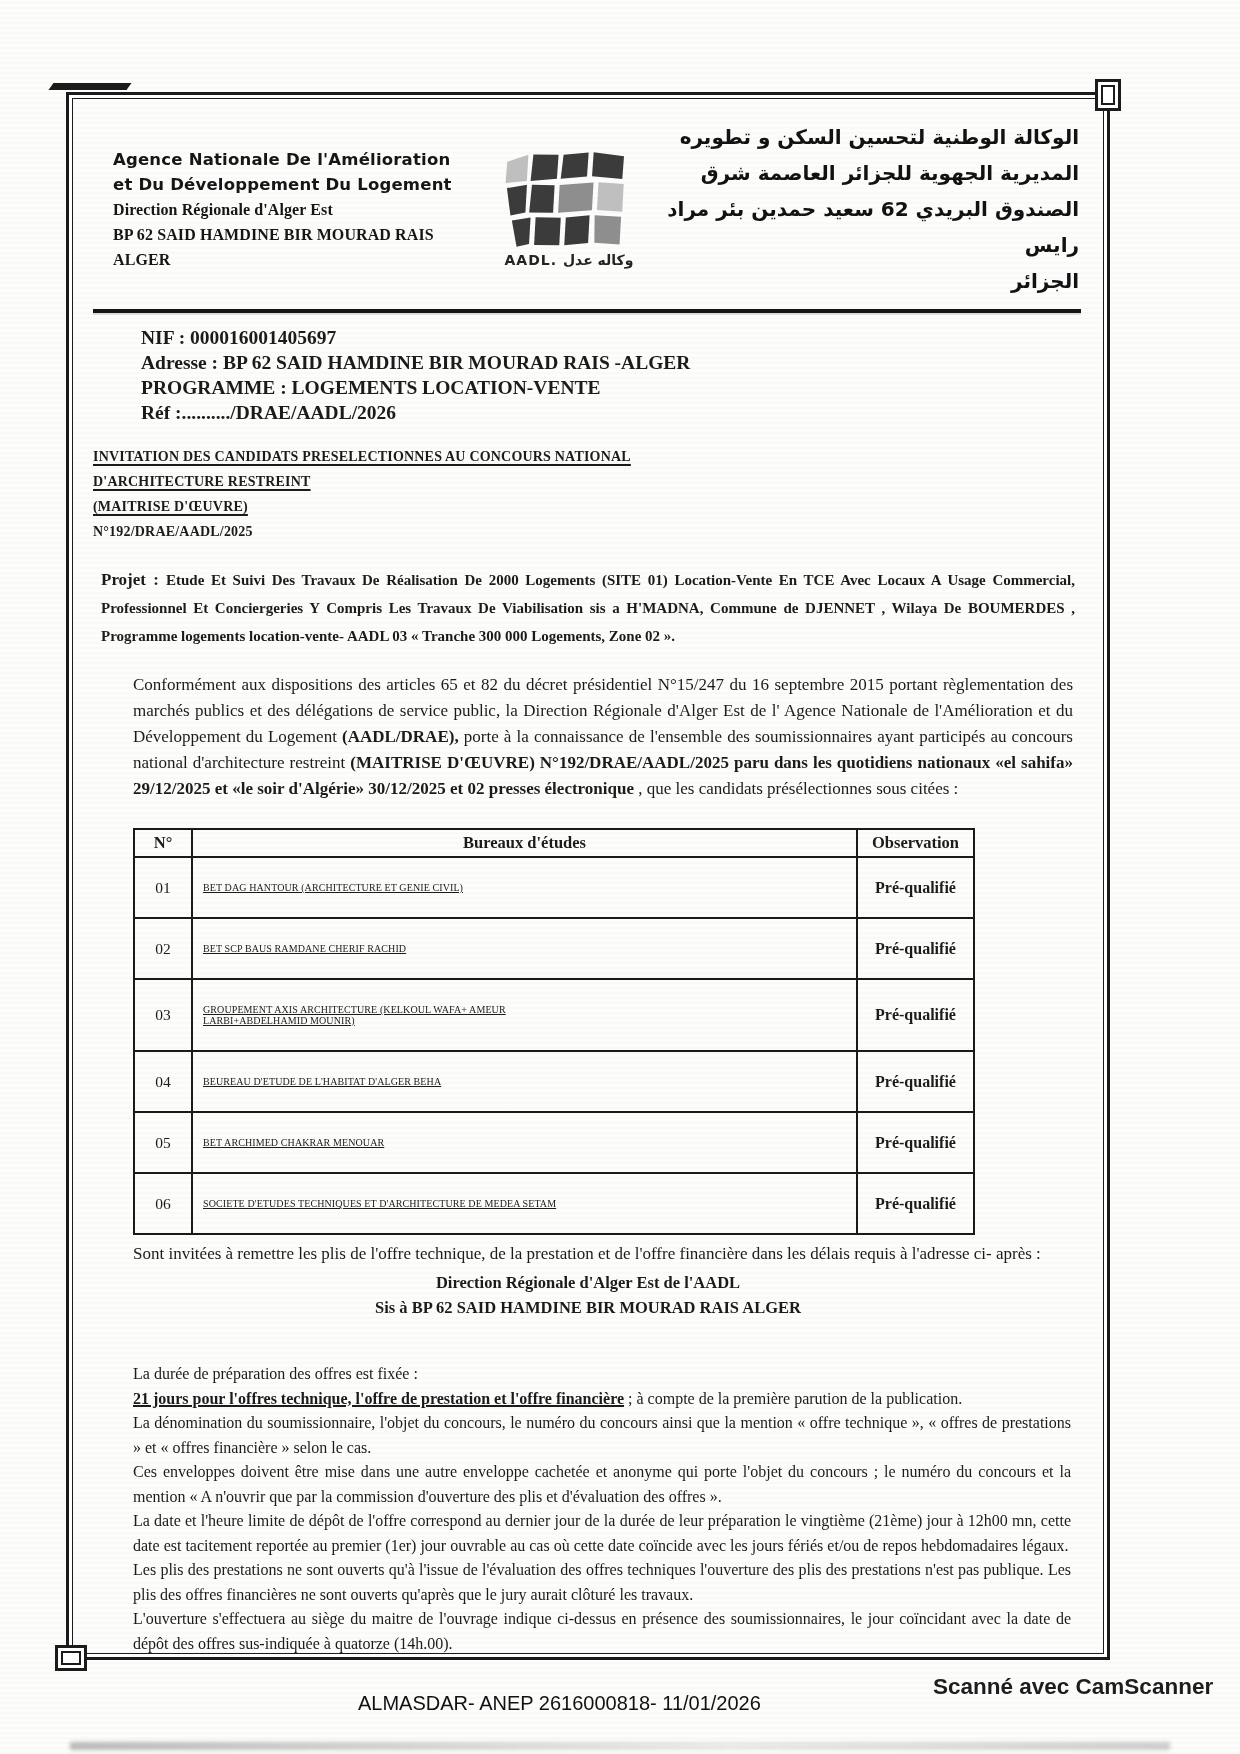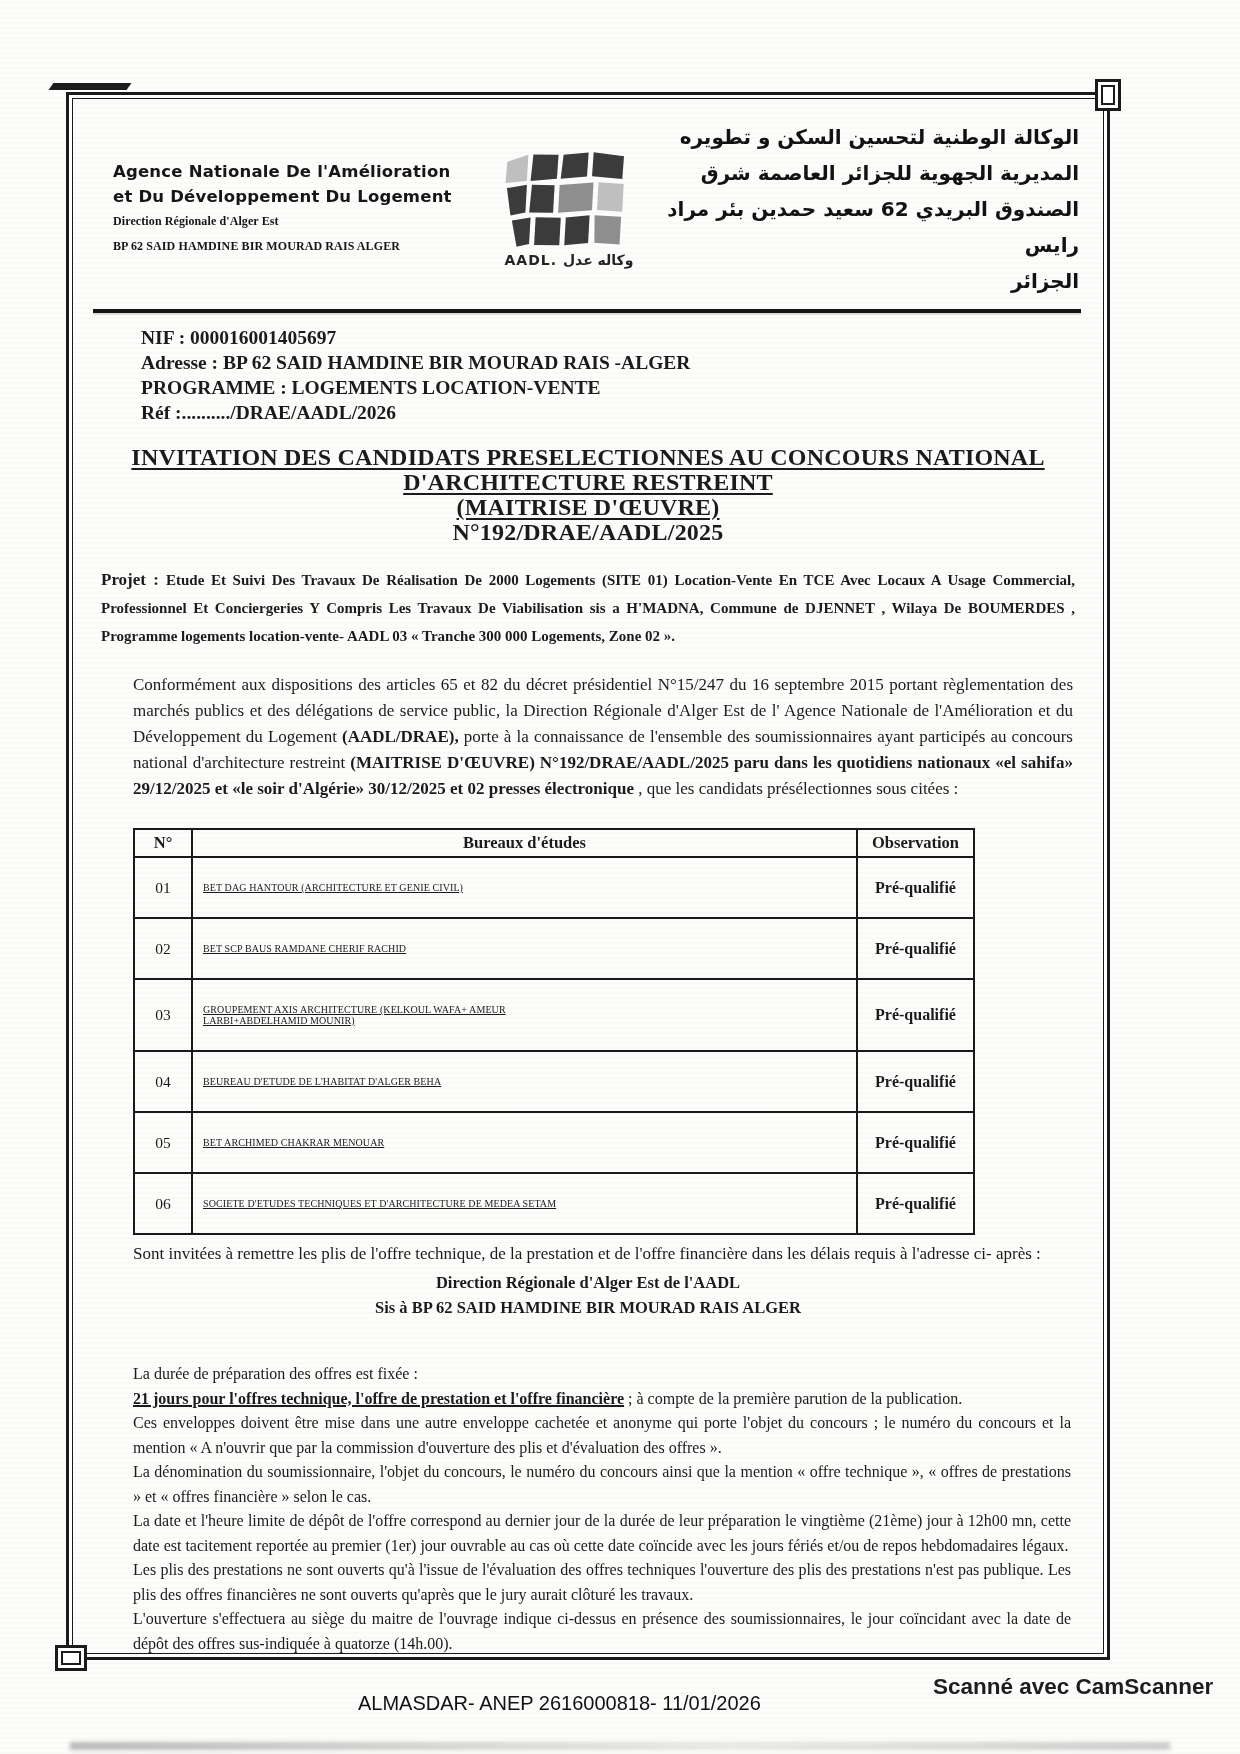--- a/index.html
+++ b/index.html
@@ -31,32 +31,32 @@
     box-shadow: inset 0 0 0 3px #fff, inset 0 0 0 5px var(--ink);}
   .tab-bl{position:absolute; bottom:-14px; left:-14px; width:32px; height:26px;
     border:3px solid var(--ink); background:#fff;
     box-shadow: inset 0 0 0 3px #fff, inset 0 0 0 5px var(--ink);}
   .tick-tl{position:absolute; top:-12px; left:-18px; width:78px; height:7px;
     background:var(--ink); transform:skewX(-35deg);}
   
   .hdr{display:flex; align-items:center; padding:8px 0 0 20px;}
   .hdr-left{width:372px; font-family:"DejaVu Sans", sans-serif; font-weight:700;
     font-size:16.5px; line-height:25px; color:#161616; letter-spacing:0.2px;}
-  .hdr-left .sm{font-family:"Liberation Serif", serif; font-size:12px; letter-spacing:0.1px;}
+  .hdr-left .sm{font-family:"Liberation Serif", serif; font-size:16px; letter-spacing:0.1px;}
   .hdr-logo{width:168px; text-align:center; margin-top:2px;}
   .hdr-logo svg{display:block; margin:0 auto;}
   .logo-caption{font-family:"DejaVu Sans", sans-serif; font-weight:700; font-size:14px;
     color:#242424; margin-top:2px; letter-spacing:1px; white-space:nowrap;}
   .hdr-right{flex:1; direction:rtl; text-align:right; font-family:"DejaVu Sans", sans-serif;
     font-weight:700; font-size:20px; line-height:36px; padding-right:4px; color:#121212;}
   .hdr-rule{height:4px; background:#151515; margin:10px 2px 0 0; box-shadow:0 2px 0 rgba(0,0,0,0.12);}
   
   .info{margin:12px 0 0 48px; font-weight:700; font-size:19.5px; line-height:25px;}
   
-  .title{margin-top:20px; text-align:center; font-weight:700; font-size:24px; line-height:24px; letter-spacing:0.2px;}
+  .title{margin-top:20px; text-align:left; font-weight:700; font-size:14px; line-height:24px; letter-spacing:0.2px;}
   .title .u{text-decoration:underline; text-decoration-thickness:2px; text-underline-offset:3px;}
   .title div{margin-bottom:1px;}
   
   .project{margin:22px 8px 0 8px; font-weight:700; font-size:15px; line-height:28px; text-align:justify;}
   .project .lbl{font-size:17px;}
   
   .intro{margin:22px 10px 0 40px; font-size:17px; line-height:26px; text-align:justify;}
   
   table.cand{border-collapse:collapse; margin:26px 0 0 40px; width:842px;}
   table.cand th, table.cand td{border:2px solid #1a1a1a; vertical-align:middle;}
@@ -185,22 +185,22 @@
 
   <p class="invite">Sont invitées à remettre les plis de l'offre technique, de la prestation et de l'offre financière   dans les délais requis à l'adresse ci- après :</p>
   <div class="address">
     <div>Direction Régionale d'Alger Est de l'AADL</div>
     <div>Sis à BP 62 SAID HAMDINE BIR MOURAD RAIS ALGER</div>
   </div>
 
   <div class="rules">
     <p>La durée de préparation des offres est fixée :</p>
     <p><span style="font-weight: 700; text-decoration: underline 2px;">21 jours pour l'offres technique, l'offre de prestation et l'offre financière</span><span> ; à compte de la première parution de la publication.</span></p>
+    <p>La dénomination du soumissionnaire, l'objet du concours, le numéro du concours ainsi que la mention « offre technique », « offres de prestations » et « offres financière » selon le cas.</p>
     <p>Ces enveloppes doivent être mise dans une autre enveloppe cachetée et anonyme qui porte l'objet du concours ; le numéro du concours et la mention « A n'ouvrir que par la commission d'ouverture des plis et d'évaluation des offres ».</p>
-    <p>La dénomination du soumissionnaire, l'objet du concours, le numéro du concours ainsi que la mention « offre technique », « offres de prestations » et « offres financière » selon le cas.</p>
     <p>La date et l'heure limite de dépôt de l'offre correspond au dernier jour de la durée de leur préparation le vingtième (21ème)  jour à 12h00 mn, cette date est tacitement reportée au premier (1er) jour ouvrable au cas où cette date coïncide avec les jours fériés et/ou de repos hebdomadaires légaux.</p>
     <p>Les plis des prestations ne sont ouverts qu'à l'issue de l'évaluation des offres techniques l'ouverture des plis des prestations n'est pas publique. Les plis des offres financières ne sont ouverts qu'après que le jury aurait clôturé les travaux.</p>
     <p>L'ouverture s'effectuera au siège du maitre de l'ouvrage indique ci-dessus en présence des soumissionnaires, le jour coïncidant avec la date de dépôt des offres sus-indiquée à quatorze (14h.00).</p>
   </div>
 </div>
 
 <div class="footer-anep">ALMASDAR- ANEP 2616000818- 11/01/2026</div>
 <div class="footer-scan">Scanné avec CamScanner</div>
 <div class="smudge"></div>
 

